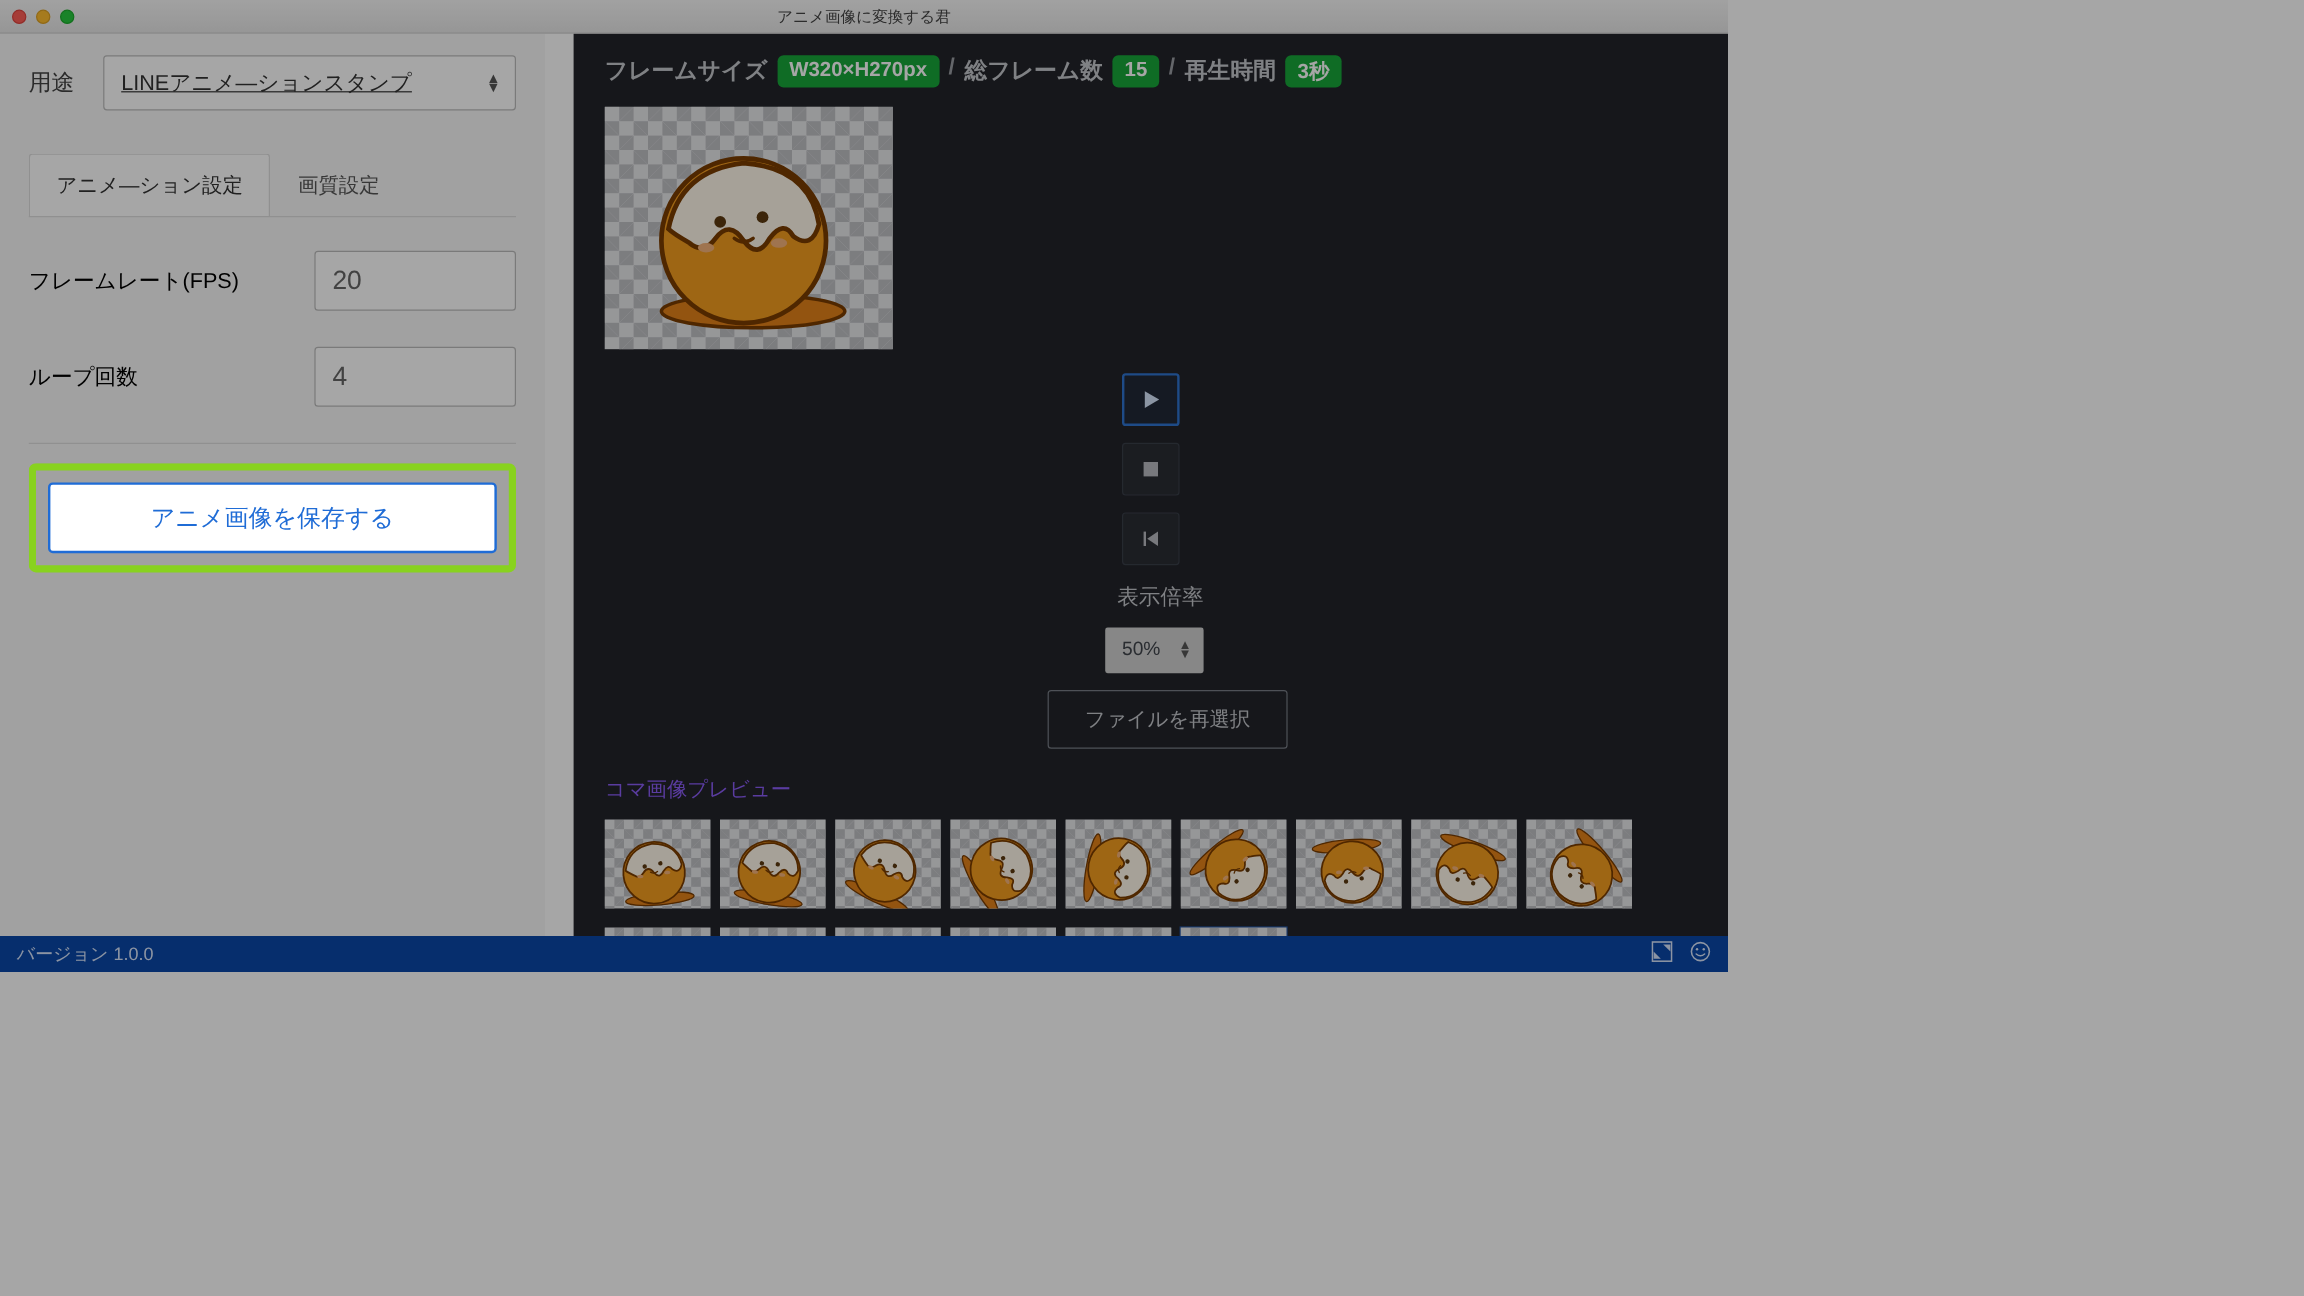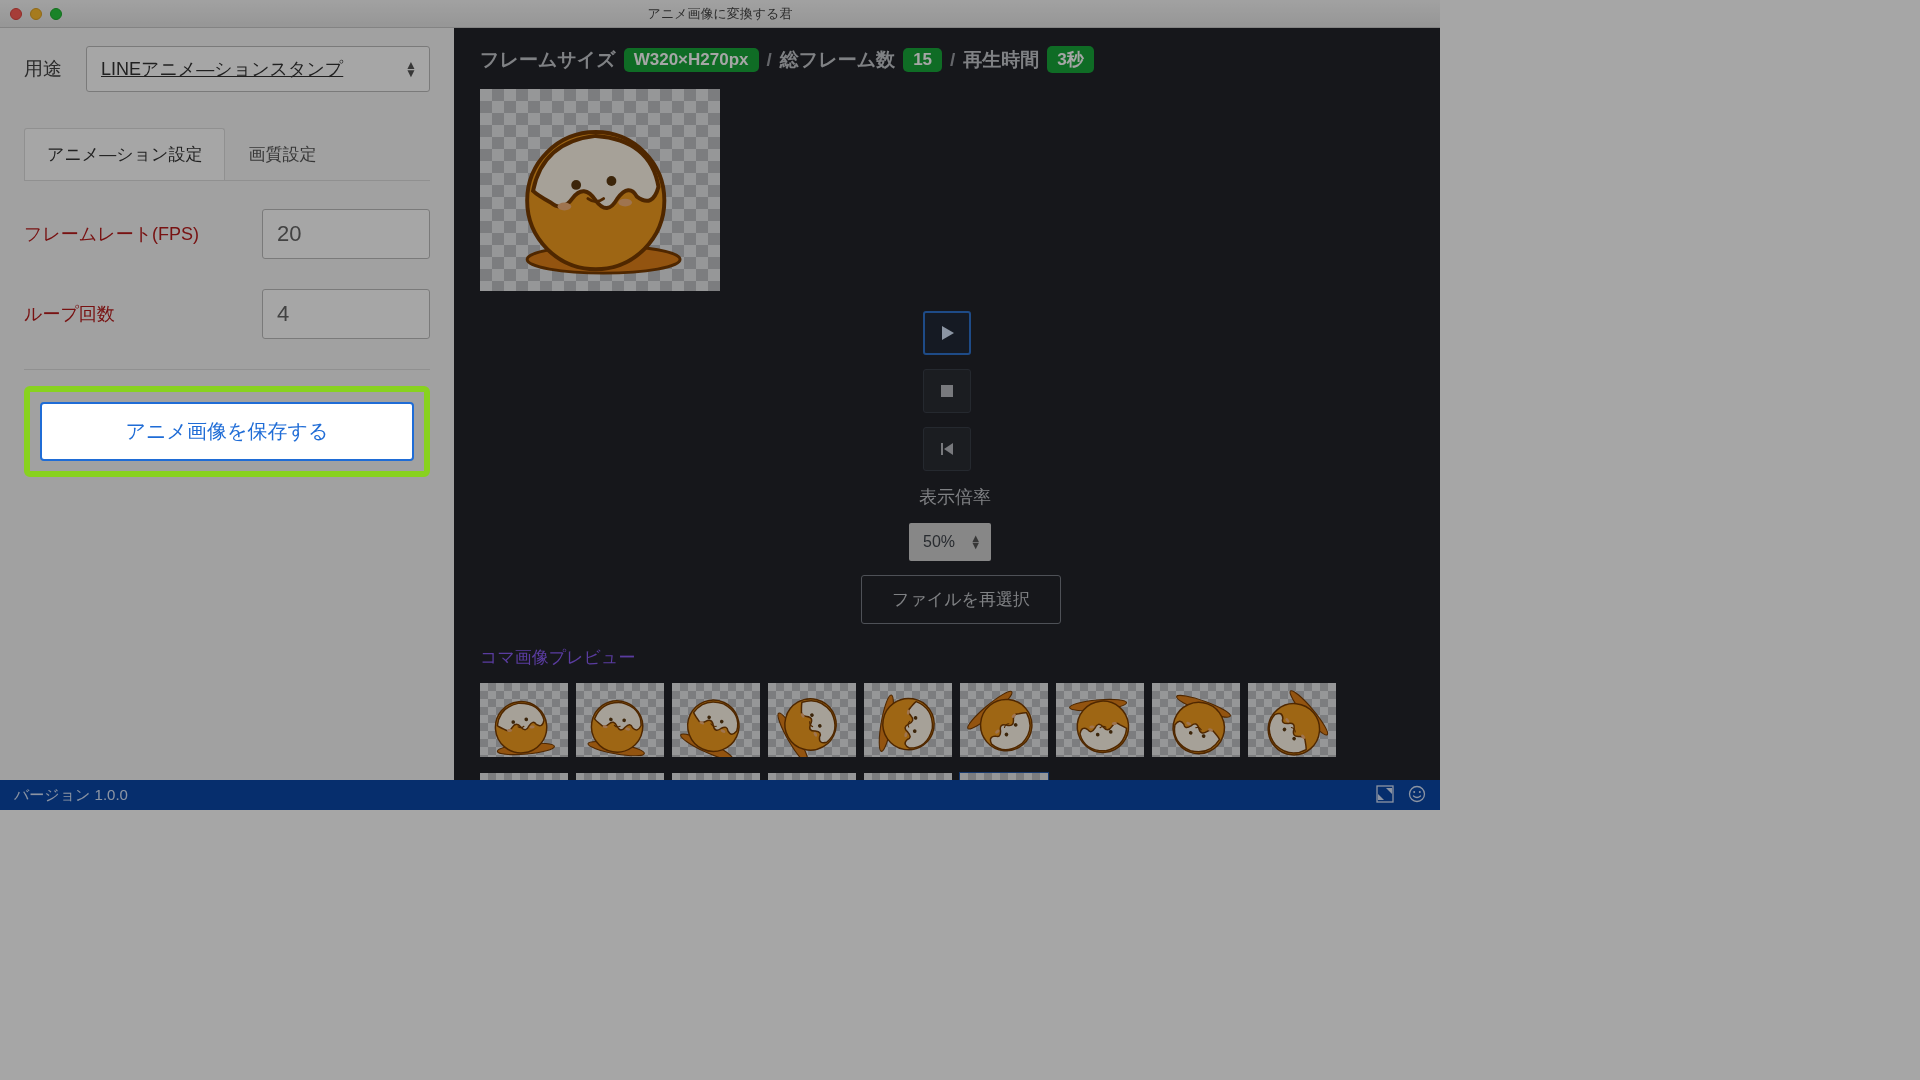--- a/index.html
+++ b/index.html
@@ -6,45 +6,45 @@
   html, body { width: 1440px; height: 810px; font-family: "Hiragino Kaku Gothic ProN","Hiragino Sans","Yu Gothic","Meiryo",sans-serif; overflow: hidden; }
 
   
   .titlebar { height: 28px; background: linear-gradient(#f8f8f8,#e7e7e7); border-bottom: 1px solid #c9c9c9; display: flex; align-items: center; padding-left: 10px; position: relative; }
   .tl-dot { width: 12px; height: 12px; border-radius: 50%; margin-right: 8px; }
   .dot-r { background:#ff5f57; border:1px solid #e0443e; }
   .dot-y { background:#ffbd2e; border:1px solid #dea123; }
   .dot-g { background:#28c940; border:1px solid #1dad2c; }
   .titlebar .title { position:absolute; left:0; right:0; text-align:center; font-size:13px; color:#444; pointer-events:none; }
 
-  .app { display:flex; height: calc(810px - 28px - 30px); }
+  .app { display:flex; height: calc(810px - 28px - 30px); gap: 24px; }
 
   
   .sidebar { width: 454px; background:#f7f7f7; padding: 18px 24px 0 24px; }
   .row-purpose { display:flex; align-items:center; gap:24px; margin-bottom: 36px; }
   .lbl-purpose { font-size:19px; color:#444; }
   .select { background:#fff; border:1px solid #bcbcbc; border-radius:3px; padding: 10px 40px 10px 14px; font-size:18px; color:#333; position:relative; flex:1;text-decoration:underline; }
   .select .chev { position:absolute; right:12px; top:50%; transform:translateY(-50%); font-size:12px; color:#555; line-height:8px; }
 
   .tabs { display:flex; border-bottom:1px solid #ddd; margin-bottom: 28px; }
   .tab { padding: 14px 22px; font-size:17px; color:#555; border:1px solid transparent; border-bottom:none; border-radius:3px 3px 0 0; }
   .tab.active { background:#fff; border-color:#ddd; color:#333; }
 
   .field { display:flex; align-items:center; justify-content:space-between; margin-bottom: 30px; }
-  .field-lbl { font-size:18px; color:#b91c1c; }
+  .field-lbl { font-size:18px; color:#000000; }
   .field input { width: 168px; height: 50px; border:1px solid #bcbcbc; border-radius:3px; background:#fff; font-size:22px; color:#666; padding: 0 14px; }
 
   .sep { border-top:1px solid #ddd; margin: 6px 0 16px 0; }
 
   .save-wrap { border:6px solid #88d21f; border-radius:6px; padding:10px; }
   .save-btn { width:100%; border:2px solid #1f6cd6; color:#1f6cd6; background:#fff; border-radius:4px; font-size:20px; padding: 14px 0; text-align:center; }
 
   
   .preview { flex:1; background:#22242a; color:#c4c6cb; padding: 18px 26px 0 26px; overflow:hidden; }
-  .meta { font-size:19px; font-weight:600; display:flex; align-items:center; flex-wrap:wrap; gap:8px; margin-bottom: 16px; }
+  .meta { font-size:19px; font-weight:600; display:flex; flex-wrap:wrap; gap:8px; margin-bottom: 16px; }
   .meta .slash { color:#9a9da3; }
   .badge { background:#17a63a; color:#fff; border-radius:5px; padding: 2px 10px; font-size:17px; font-weight:700; }
 
   .canvas { width: 240px; height: 202px; position:relative; }
   .checker { position:absolute; inset:0; background-image:
       linear-gradient(45deg,#bfc0c4 25%,transparent 25%),
       linear-gradient(-45deg,#bfc0c4 25%,transparent 25%),
       linear-gradient(45deg,transparent 75%,#bfc0c4 75%),
       linear-gradient(-45deg,transparent 75%,#bfc0c4 75%);
     background-size:24px 24px; background-position:0 0,0 12px,12px -12px,-12px 0; background-color:#e7e8ea; }

